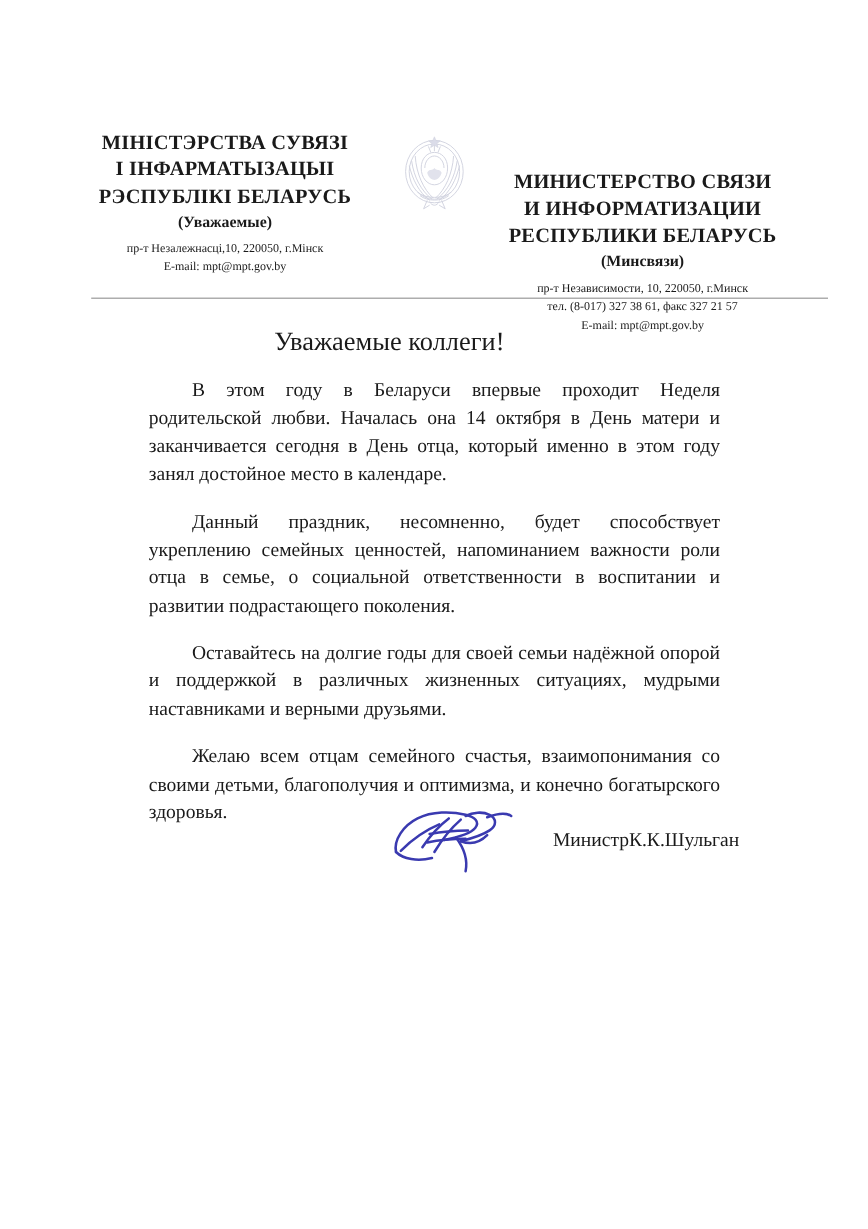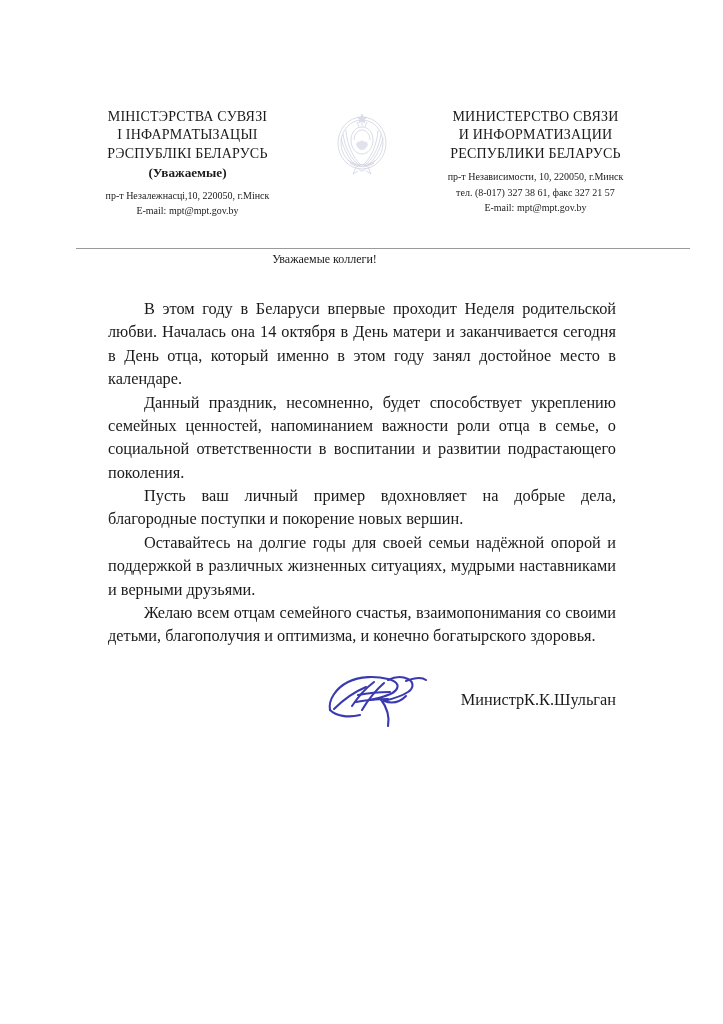--- a/index.html
+++ b/index.html
@@ -34,25 +34,25 @@
     align-items: flex-start;
     justify-content: center;
   }
 
   .lh-col {
     width: 262px;
     text-align: center;
     line-height: 1.32;
   }
   .lh-col.left  { padding-right: 4px; }
-  .lh-col.right { padding-left: 4px; }
+  .lh-col.right { padding-left: 4px; margin-top: 33px; }
 
   .lh-title-line {
-    font-weight: normal;
-    font-size: 14px;
+    font-weight: bold;
+    font-size: 17px;
     letter-spacing: 0.2px;
     white-space: nowrap;
   }
   .lh-short {
     font-weight: bold;
     font-size: 13.2px;
     margin-top: 1px;
   }
   .lh-addr {
     font-size: 10px;
@@ -81,39 +81,39 @@
     top: 248px;
     left: 76px;
     width: 614px;
     height: 1px;
     background: #9a9a9a;
   }
 
   
   .salutation {
     position: absolute;
-    top: 252px;
+    top: 272px;
     left: 0;
     width: 649px;
     text-align: center;
-    font-size: 12px;
+    font-size: 22px;
   }
 
   .body-text {
     position: absolute;
     top: 297px;
     left: 108px;
     width: 508px;
     font-size: 16.3px;
     line-height: 1.435;
     text-align: justify;
     text-justify: inter-word;
   }
   .body-text p {
-    margin: 0;
+    margin: 16px;
     text-indent: 36px;
   }
 
   
   .signature-row {
     position: absolute;
     top: 690px;
     left: 108px;
     width: 508px;
     font-size: 16.3px;
@@ -184,37 +184,37 @@
           <path d="M22 57 L19 64 L24 61"></path>
           <path d="M34 57 L37 64 L32 61"></path>
         </g>
       </svg>
     </div>
 
     <div class="lh-col right">
       <div class="lh-title-line">МИНИСТЕРСТВО СВЯЗИ</div>
       <div class="lh-title-line">И ИНФОРМАТИЗАЦИИ</div>
       <div class="lh-title-line">РЕСПУБЛИКИ БЕЛАРУСЬ</div>
+      <div class="lh-short">(Минсвязи)</div>
       <div class="lh-addr">
         <span class="lh-addr-line">пр-т Независимости, 10, 220050, г.Минск</span>
         <span class="lh-addr-line">тел. (8-017) 327 38 61, факс 327 21 57</span>
         <span class="lh-addr-line">E-mail: mpt@mpt.gov.by</span>
       </div>
     </div>
 
   </div>
 
   <div class="header-rule"></div>
 
   <div class="salutation">Уважаемые коллеги!</div>
 
   <div class="body-text">
     <p>В этом году в Беларуси впервые проходит Неделя родительской любви. Началась она 14 октября в День матери и заканчивается сегодня в День отца, который именно в этом году занял достойное место в календаре.</p>
     <p>Данный праздник, несомненно, будет способствует укреплению семейных ценностей, напоминанием  важности роли отца в семье, о социальной ответственности в воспитании и развитии подрастающего поколения.</p>
-    <p>Пусть ваш личный пример вдохновляет на добрые дела, благородные поступки и покорение новых вершин.</p>
     <p> Оставайтесь  на долгие годы  для своей  семьи  надёжной опорой и поддержкой в различных жизненных ситуациях, мудрыми наставниками и верными друзьями.</p>
     <p>Желаю всем отцам семейного счастья, взаимопонимания со своими детьми, благополучия и оптимизма, и конечно богатырского здоровья.</p>
   </div>
 
   <div class="signature-row">
     <span class="sig-title">Министр</span>
     <span class="sig-name">К.К.Шульган</span>
   </div>
 
   <svg class="signature-mark" viewBox="0 0 128 62">

